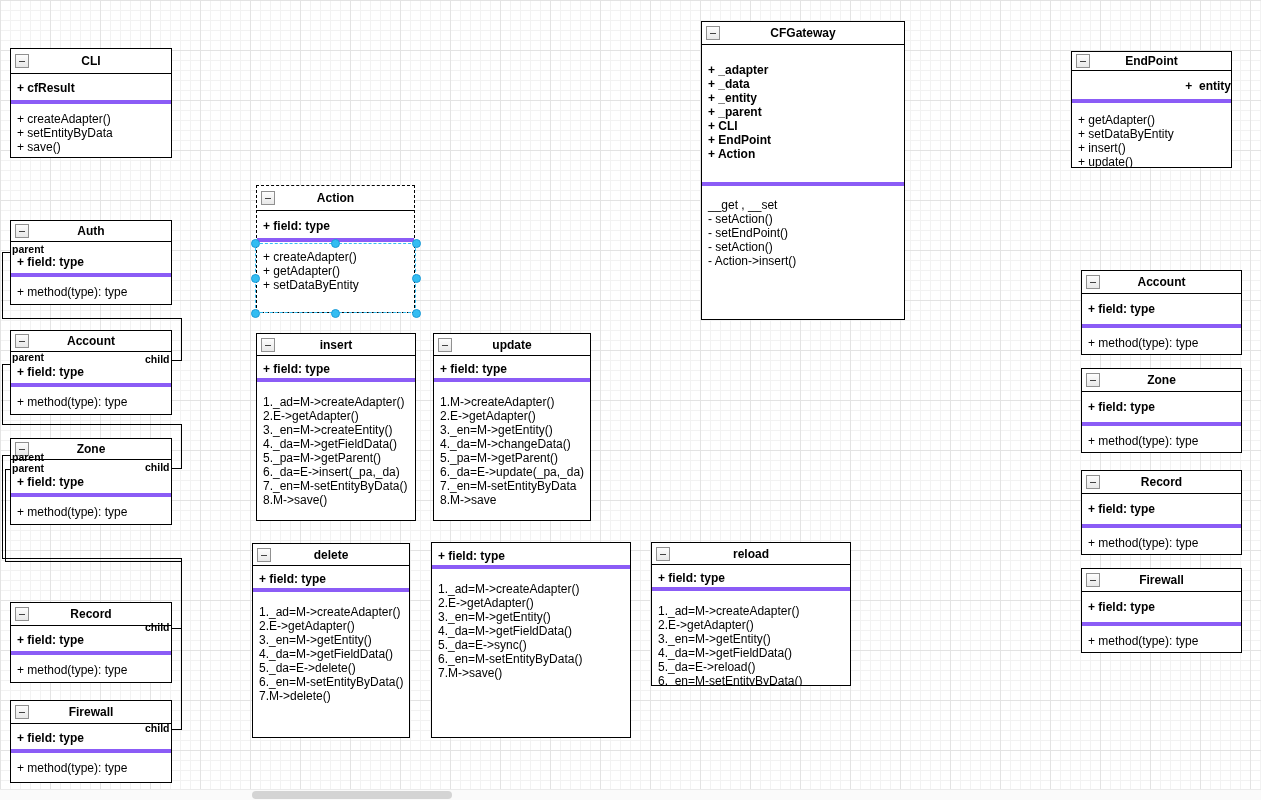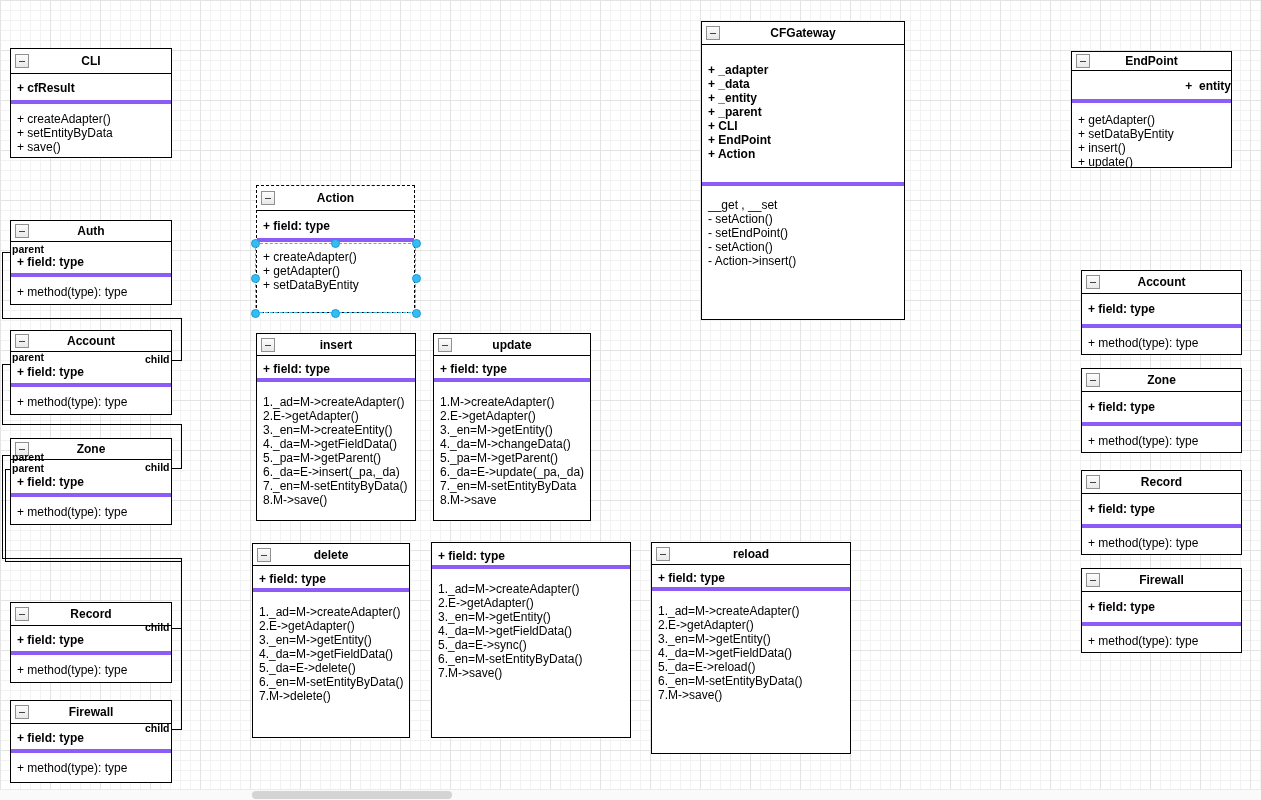--- a/index.html
+++ b/index.html
@@ -200,21 +200,21 @@
       <div class="uml-methods" style="padding-top: 13px;">
         <div class="line">1._ad=M-&gt;createAdapter()</div>
         <div class="line">2.E-&gt;getAdapter()</div>
         <div class="line">3._en=M-&gt;getEntity()</div>
         <div class="line">4._da=M-&gt;getFieldData()</div>
         <div class="line">5._da=E-&gt;sync()</div>
         <div class="line">6._en=M-setEntityByData()</div>
         <div class="line">7.M-&gt;save()</div>
       </div>
     </div>
-    <div class="uml-box" style="left: 651px; top: 542px; width: 200px; height: 212px;">
+    <div class="uml-box" style="left: 651px; top: 542px; width: 200px; height: 144px;">
       <div class="uml-title" style="height: 22px;">
         <span class="collapse"></span>
         <span class="title-text">reload</span>
       </div>
       <div class="uml-fields" style="height: 26px; padding-top: 6px;">
         <div class="line">+ field: type</div>
       </div>
       <div class="uml-methods" style="padding-top: 13px;">
         <div class="line">1._ad=M-&gt;createAdapter()</div>
         <div class="line">2.E-&gt;getAdapter()</div>

